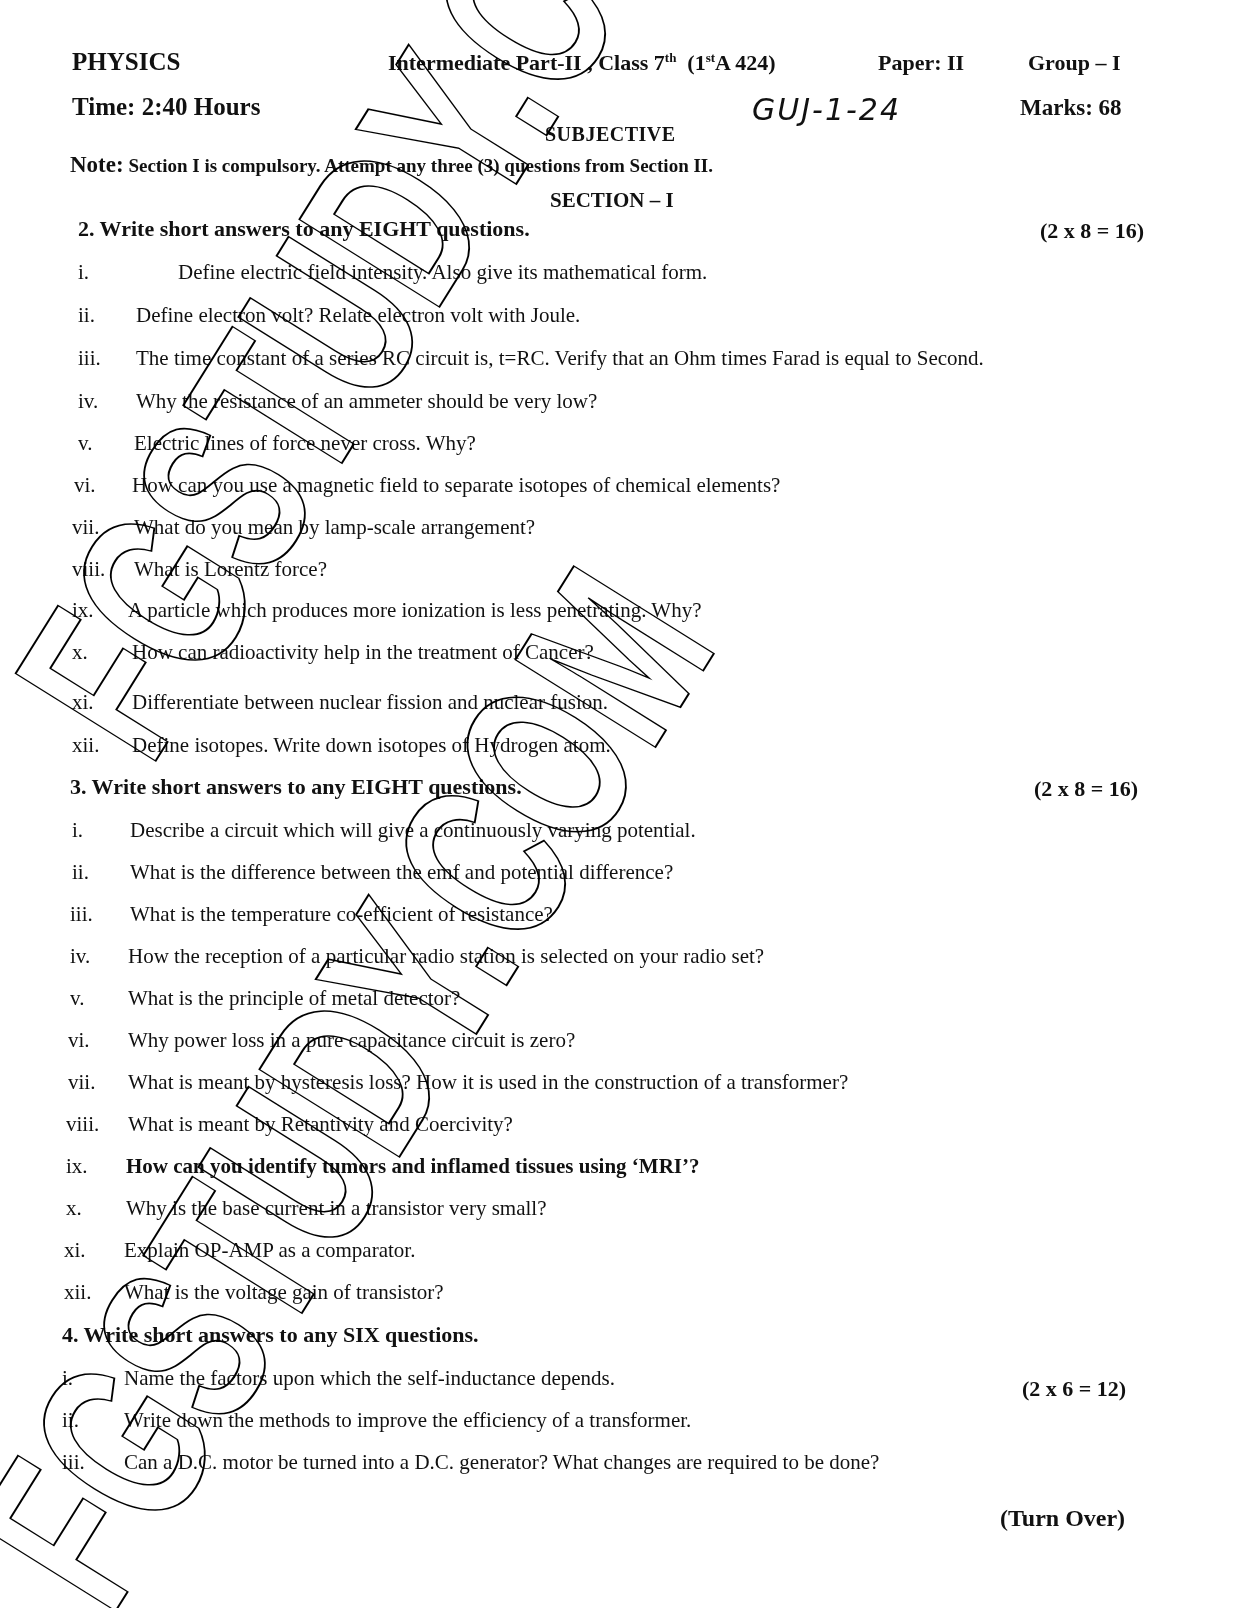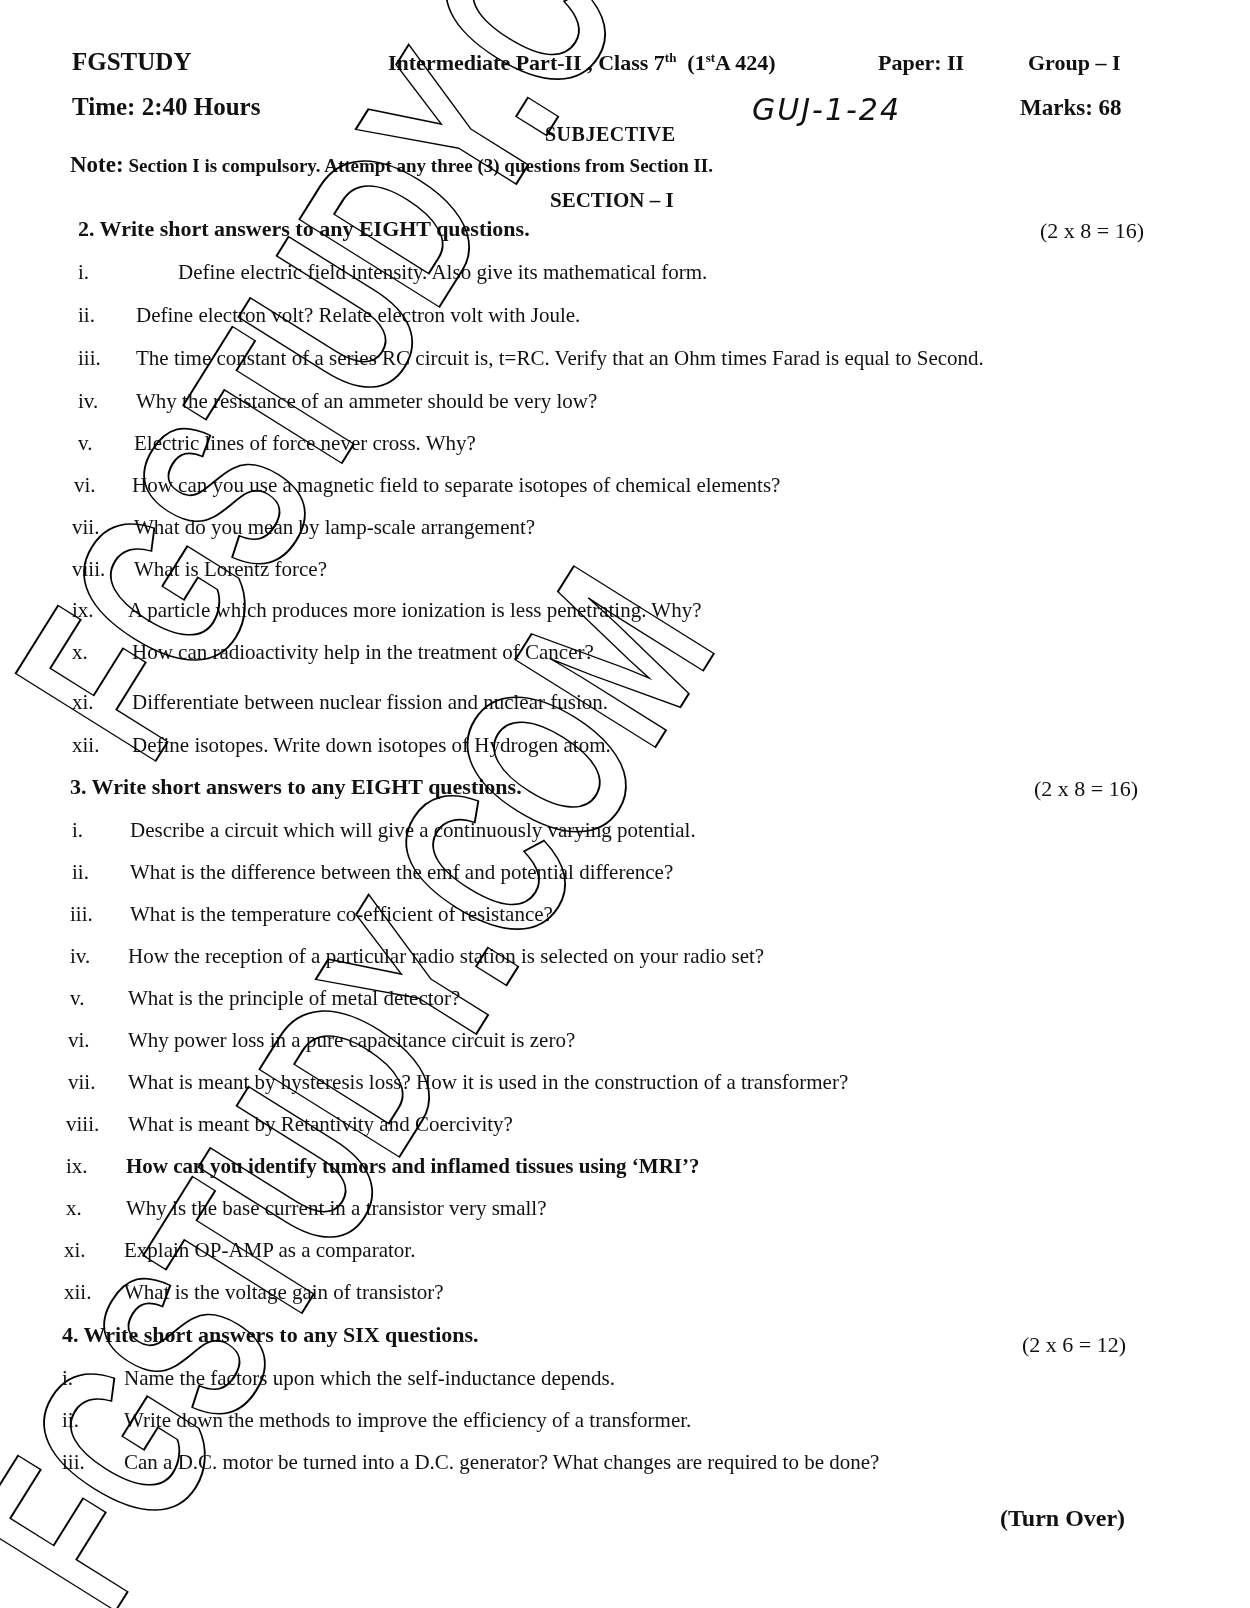--- a/index.html
+++ b/index.html
@@ -4,32 +4,32 @@
 <style>
   html, body { margin:0; padding:0; background:#ffffff; }
   body { width:1250px; height:1608px; position:relative; overflow:hidden;
          font-family:"Liberation Serif", "DejaVu Serif", serif; color:#111; }
   .abs { position:absolute; white-space:nowrap; }
   .hdr { font-size:25px; font-weight:bold; }
   .sub { font-size:20px; font-weight:bold; letter-spacing:0.5px; }
   .note { font-size:19px; font-weight:bold; }
   .note-label { font-size:23px; }
   .qhead { font-size:22px; font-weight:bold; }
-  .marks { font-size:22px; font-weight:normal; }
+  .marks { font-size:22px; font-weight:bold; }
   .item { position:absolute; font-size:21px; white-space:nowrap; }
   .item .num { position:absolute; left:0; top:0; }
   .item .txt { position:absolute; top:0; }
   .hand { font-family:"DejaVu Sans", sans-serif; font-style:italic; font-size:30px; font-weight:normal; letter-spacing:2px; }
   sup { font-size:13px; }
   svg.wm { position:absolute; left:0; top:0; pointer-events:none; }
 </style>
 </head>
 <body>
 
-<div class="abs hdr" style="left:72px; top:48px;">FGSTUDY</div>
+<div class="abs hdr" style="left:72px; top:48px;">PHYSICS</div>
 <div class="abs hdr" style="left:388px; top:50px; font-size:22px;">
   <span>Intermediate Part-II , Class 7</span><sup>th</sup>
   &nbsp;<span>(1</span><sup>st</sup><span>A 424)</span>
 </div>
 <div class="abs hdr" style="left:878px; top:50px; font-size:22px;">Paper: II</div>
 <div class="abs hdr" style="left:1028px; top:50px; font-size:22px;">Group – I</div>
 
 <div class="abs hdr" style="left:72px; top:93px;">Time: 2:40 Hours</div>
 <div class="abs sub" style="left:545px; top:95px;margin-top:28px;">SUBJECTIVE</div>
 <div class="abs hand" style="left:752px; top:92px;">GUJ-1-24</div>
@@ -140,21 +140,21 @@
 <div class="item" style="left:64px; top:1238px;">
     <span class="num">xi.</span>
     <span class="txt" style="left:60px;">Explain OP-AMP as a comparator.</span>
   </div>
 <div class="item" style="left:64px; top:1280px;">
     <span class="num">xii.</span>
     <span class="txt" style="left:60px;">What is the voltage gain of transistor?</span>
   </div>
 
 <div class="abs qhead" style="left:62px; top:1322px;">4.  Write short answers to any SIX questions.</div>
-<div class="abs marks" style="left:1022px; top:1332px;">(2 x 6 = 12)</div>
+<div class="abs marks" style="left:1022px; top:1376px;">(2 x 6 = 12)</div>
 
 <div class="item" style="left:62px; top:1366px;">
     <span class="num">i.</span>
     <span class="txt" style="left:62px;">Name the factors upon which the self-inductance depends.</span>
   </div>
 <div class="item" style="left:62px; top:1408px;">
     <span class="num">ii.</span>
     <span class="txt" style="left:62px;">Write down the methods to improve the efficiency of a transformer.</span>
   </div>
 <div class="item" style="left:62px; top:1450px;">

